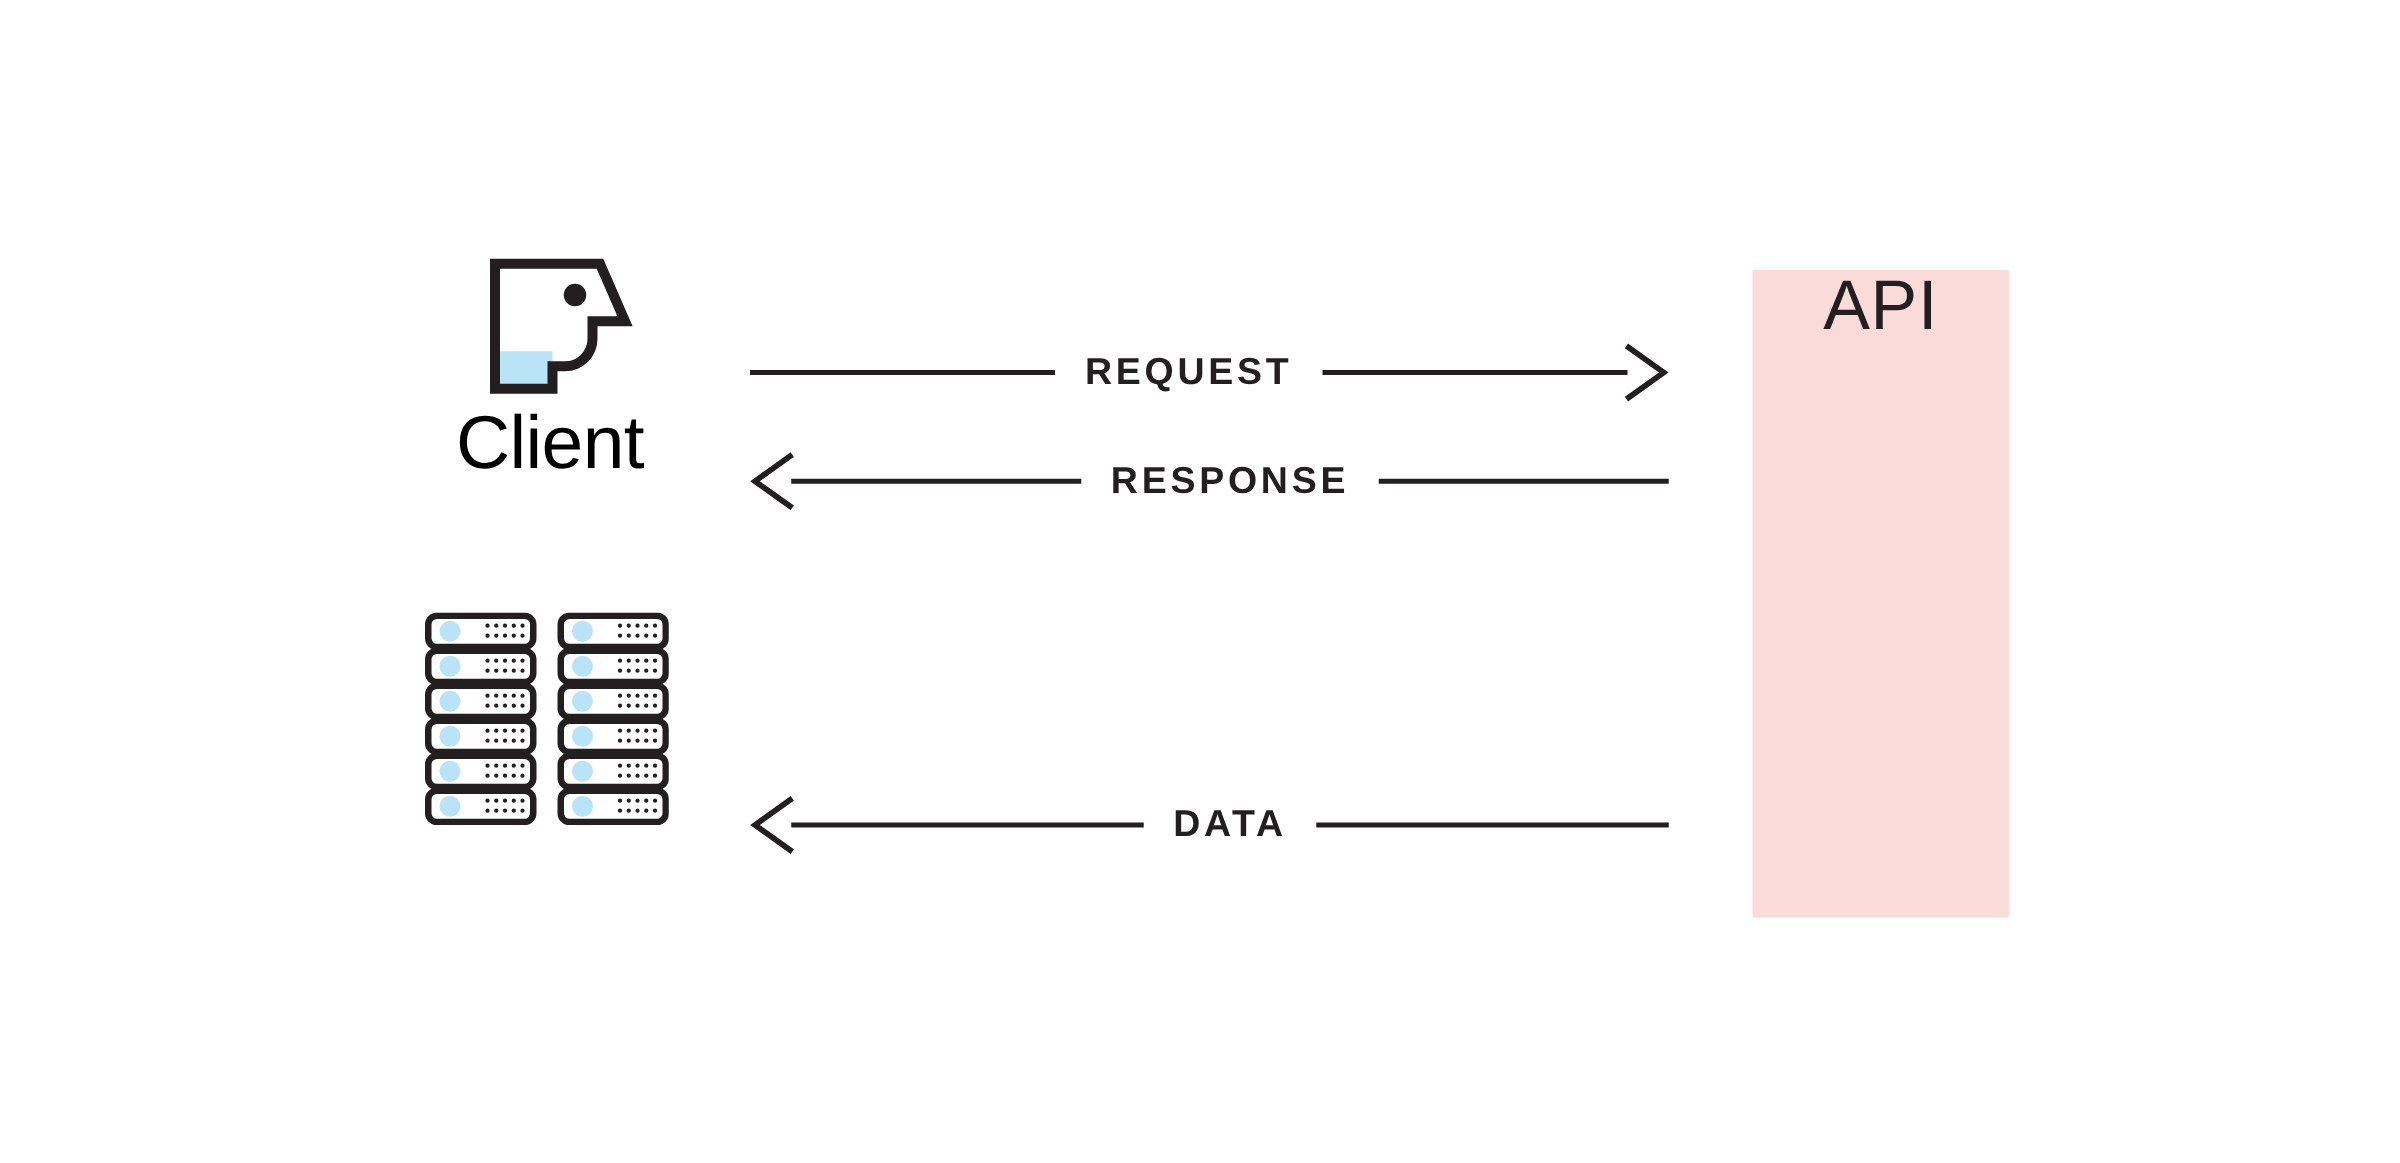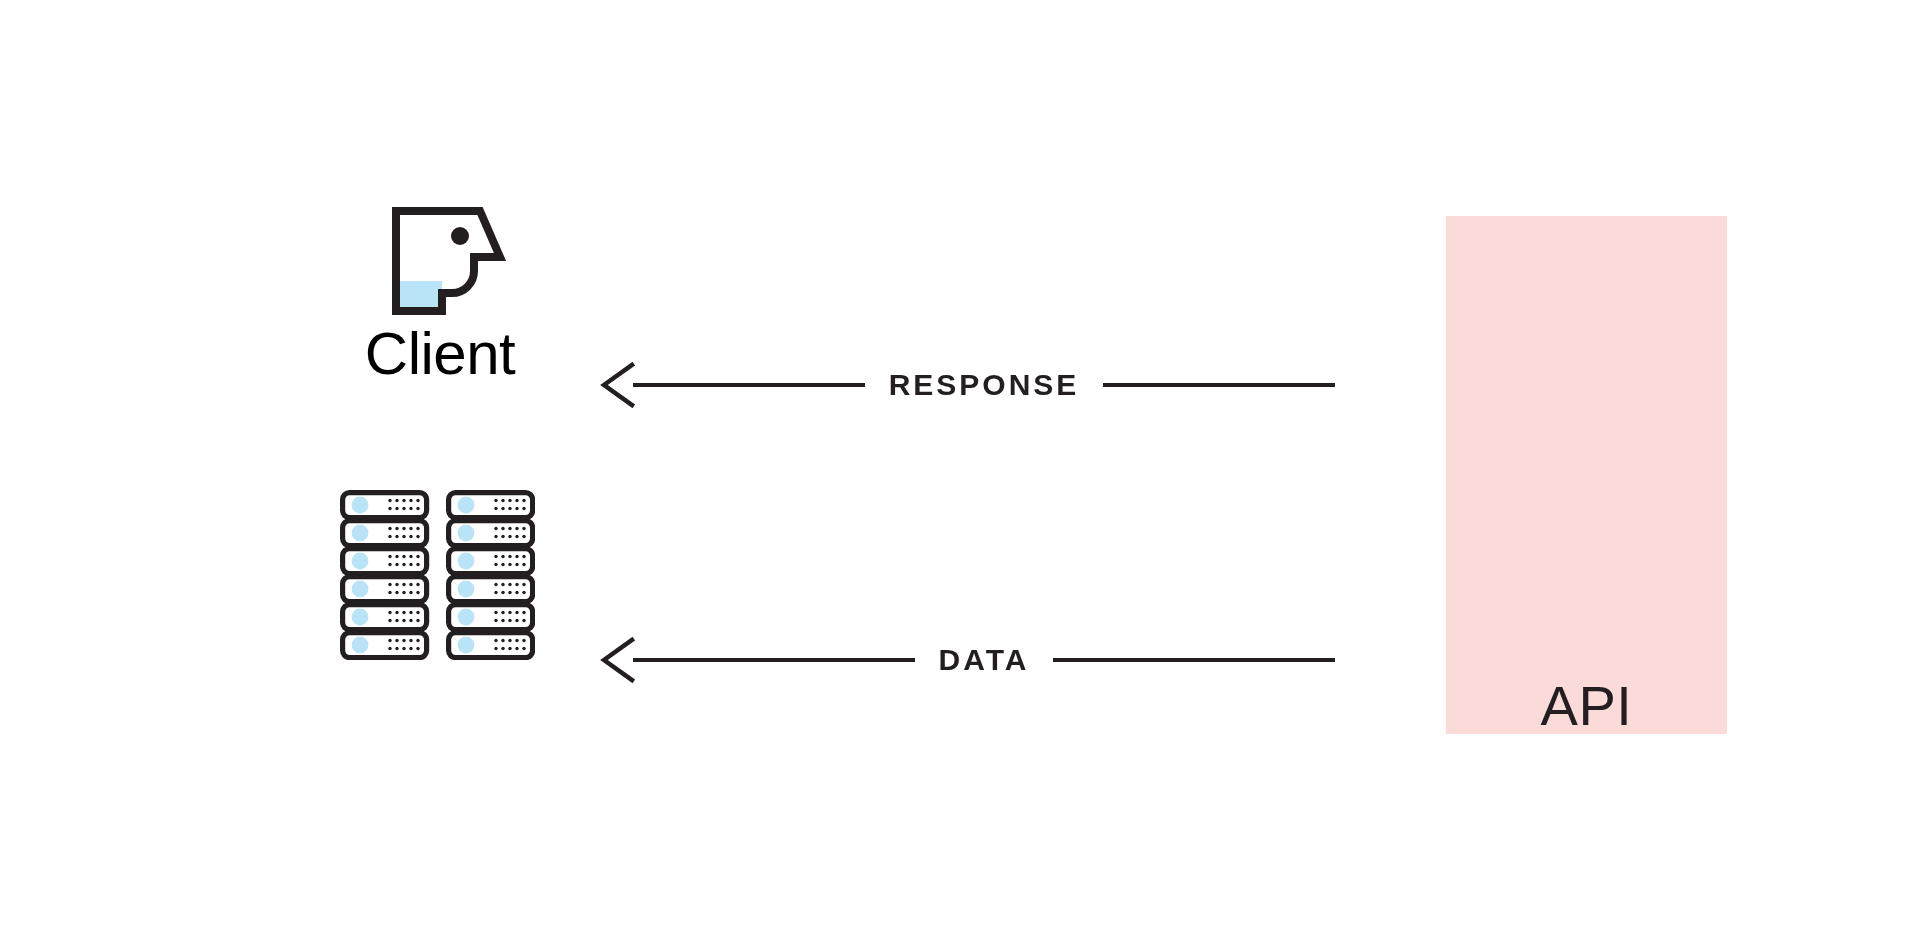--- a/index.html
+++ b/index.html
@@ -112,27 +112,27 @@
     width: 36px;
     height: 48px;
     display: block;
   }
   .arrowhead.left  { margin-right: -3px; }
   .arrowhead.right { margin-left: -3px; }
 
   
   .api-block {
     position: absolute;
-    left: 1446px;
+    left: 1402px;
     top: 216px;
-    width: 281px;
+    width: 205px;
     height: 518px;
     background: #fbdada;
     display: flex;
-    align-items: flex-end;
+    align-items: flex-start;
     justify-content: center;
   }
   .api-label {
     color: #231f20;
     font-family: "Liberation Sans", sans-serif;
     font-weight: 400;
     font-size: 56px;
     letter-spacing: 0.5px;
     line-height: 1;
   }
@@ -184,20 +184,28 @@
 
       <use href="#rackunit" x="106" y="0"></use>
       <use href="#rackunit" x="106" y="28"></use>
       <use href="#rackunit" x="106" y="56"></use>
       <use href="#rackunit" x="106" y="84"></use>
       <use href="#rackunit" x="106" y="112"></use>
       <use href="#rackunit" x="106" y="140"></use>
     </svg>
   </div>
 
+  <div class="flow flow-request">
+    <div class="flow-line"></div>
+    <div class="flow-label">REQUEST</div>
+    <div class="flow-line"></div>
+    <svg class="arrowhead right" viewBox="0 0 36 48" aria-hidden="true">
+      <path d="M4 4 L32 24 L4 44" fill="none" stroke="#231f20" stroke-width="4.5" stroke-linecap="square" stroke-linejoin="miter"></path>
+    </svg>
+  </div>
 
   <div class="flow flow-response">
     <svg class="arrowhead left" viewBox="0 0 36 48" aria-hidden="true">
       <path d="M32 4 L4 24 L32 44" fill="none" stroke="#231f20" stroke-width="4.5" stroke-linecap="square" stroke-linejoin="miter"></path>
     </svg>
     <div class="flow-line"></div>
     <div class="flow-label">RESPONSE</div>
     <div class="flow-line"></div>
   </div>
 

